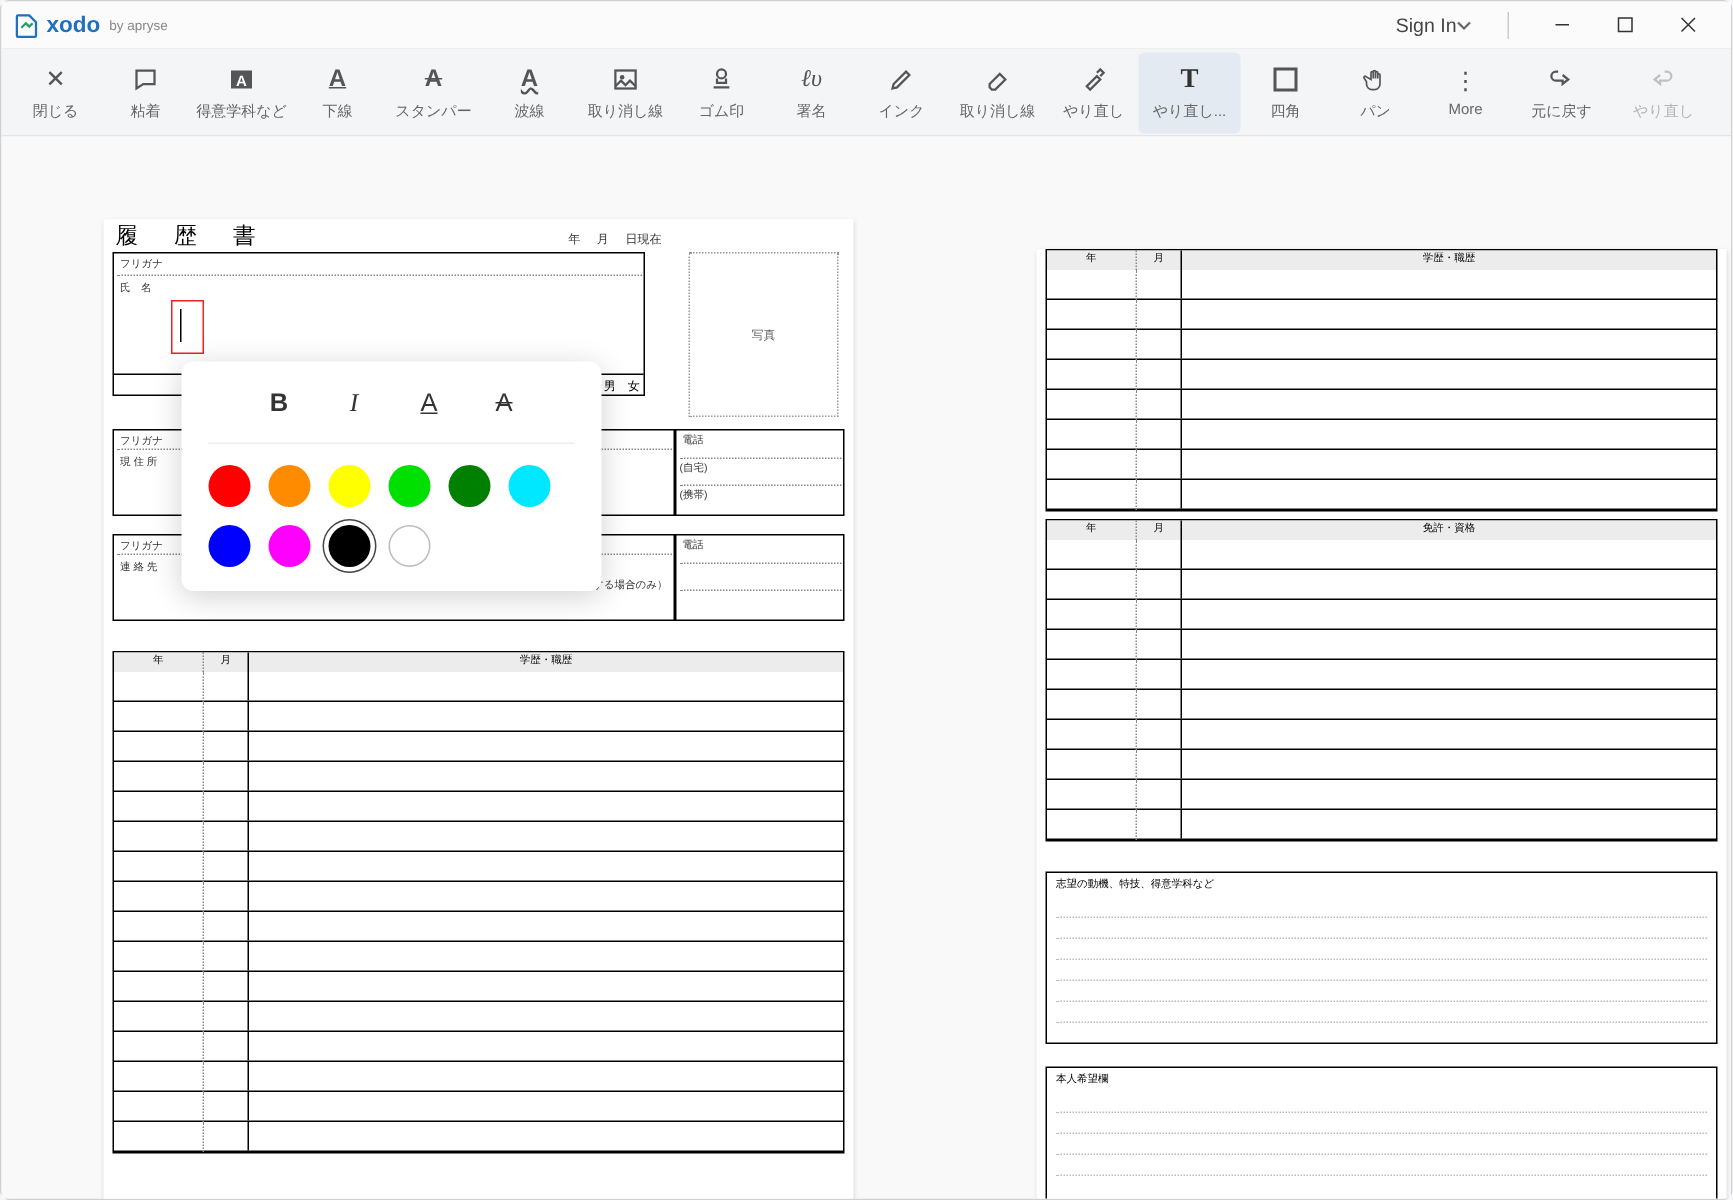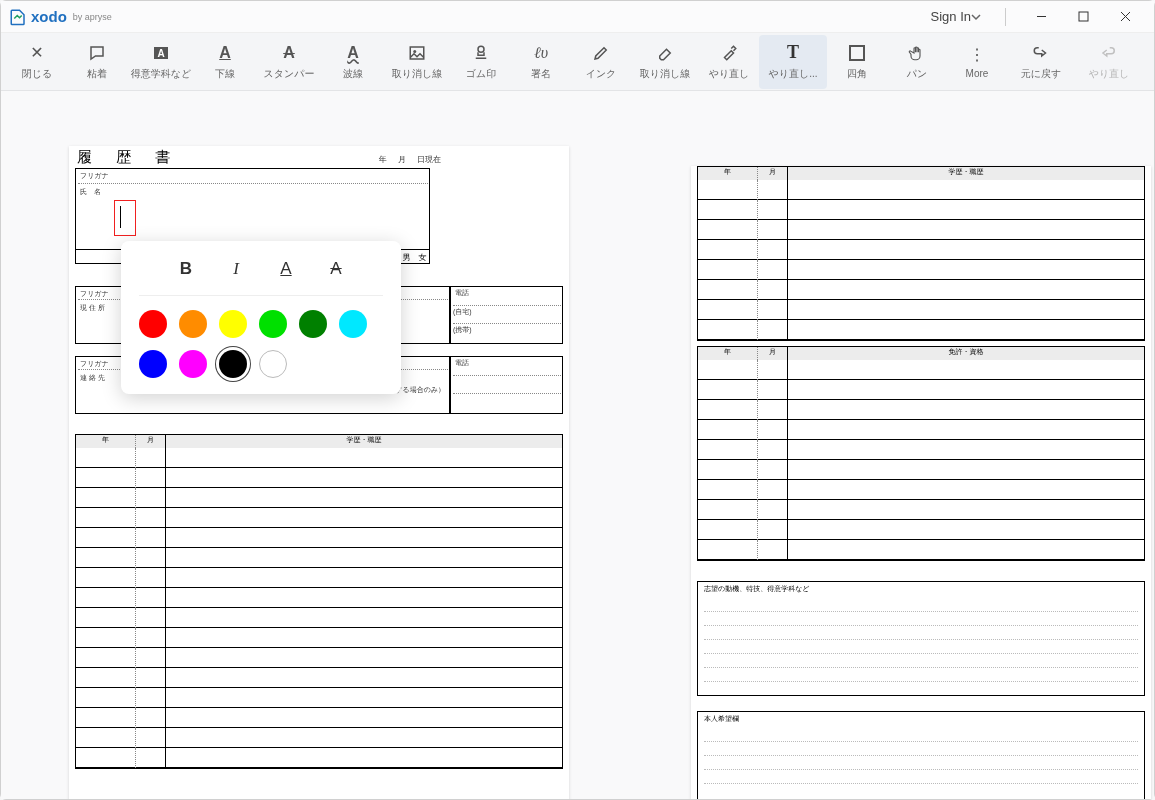--- a/index.html
+++ b/index.html
@@ -221,20 +221,23 @@
         <span>年</span>&nbsp;&nbsp;&nbsp;&nbsp;&nbsp;<span>月</span>&nbsp;&nbsp;&nbsp;&nbsp;&nbsp;<span>日現在</span>
       </div>
 
       <div class="form-box" style="left:6px;top:22px;width:355px;height:96px">
         <div class="form-label" style="left:4px;top:2px">フリガナ</div>
         <div class="dotted-line" style="left:2px;top:14px;width:350px"></div>
         <div class="form-label" style="left:4px;top:18px">氏　名</div>
         <div style="position:absolute;left:0;top:80px;width:325px;border-top:1px solid #000;height:15px"></div>
         <div style="position:absolute;right:0;top:80px;width:30px;height:15px;border-left:1px solid #000;border-top:1px solid #000;font-size:8px;display:flex;align-items:center;justify-content:center"><span>男</span>　<span>女</span></div>
       </div>
+      <div class="photo-box" style="left:390px;top:22px;width:100px;height:110px">
+          <span>写真</span>
+        </div>
 
       <div class="textcursor" style="left:45px;top:54px;width:22px;height:36px"></div>
 
       <div class="form-box" style="left:6px;top:140px;width:375px;height:58px">
         <div class="form-label" style="left:4px;top:2px">フリガナ</div>
         <div class="dotted-line" style="left:2px;top:12px;width:370px"></div>
         <div class="form-label" style="left:4px;top:16px">現 住 所</div>
       </div>
       <div class="form-box" style="left:381px;top:140px;width:113px;height:58px">
         <div class="form-label" style="left:4px;top:1px">電話</div>

